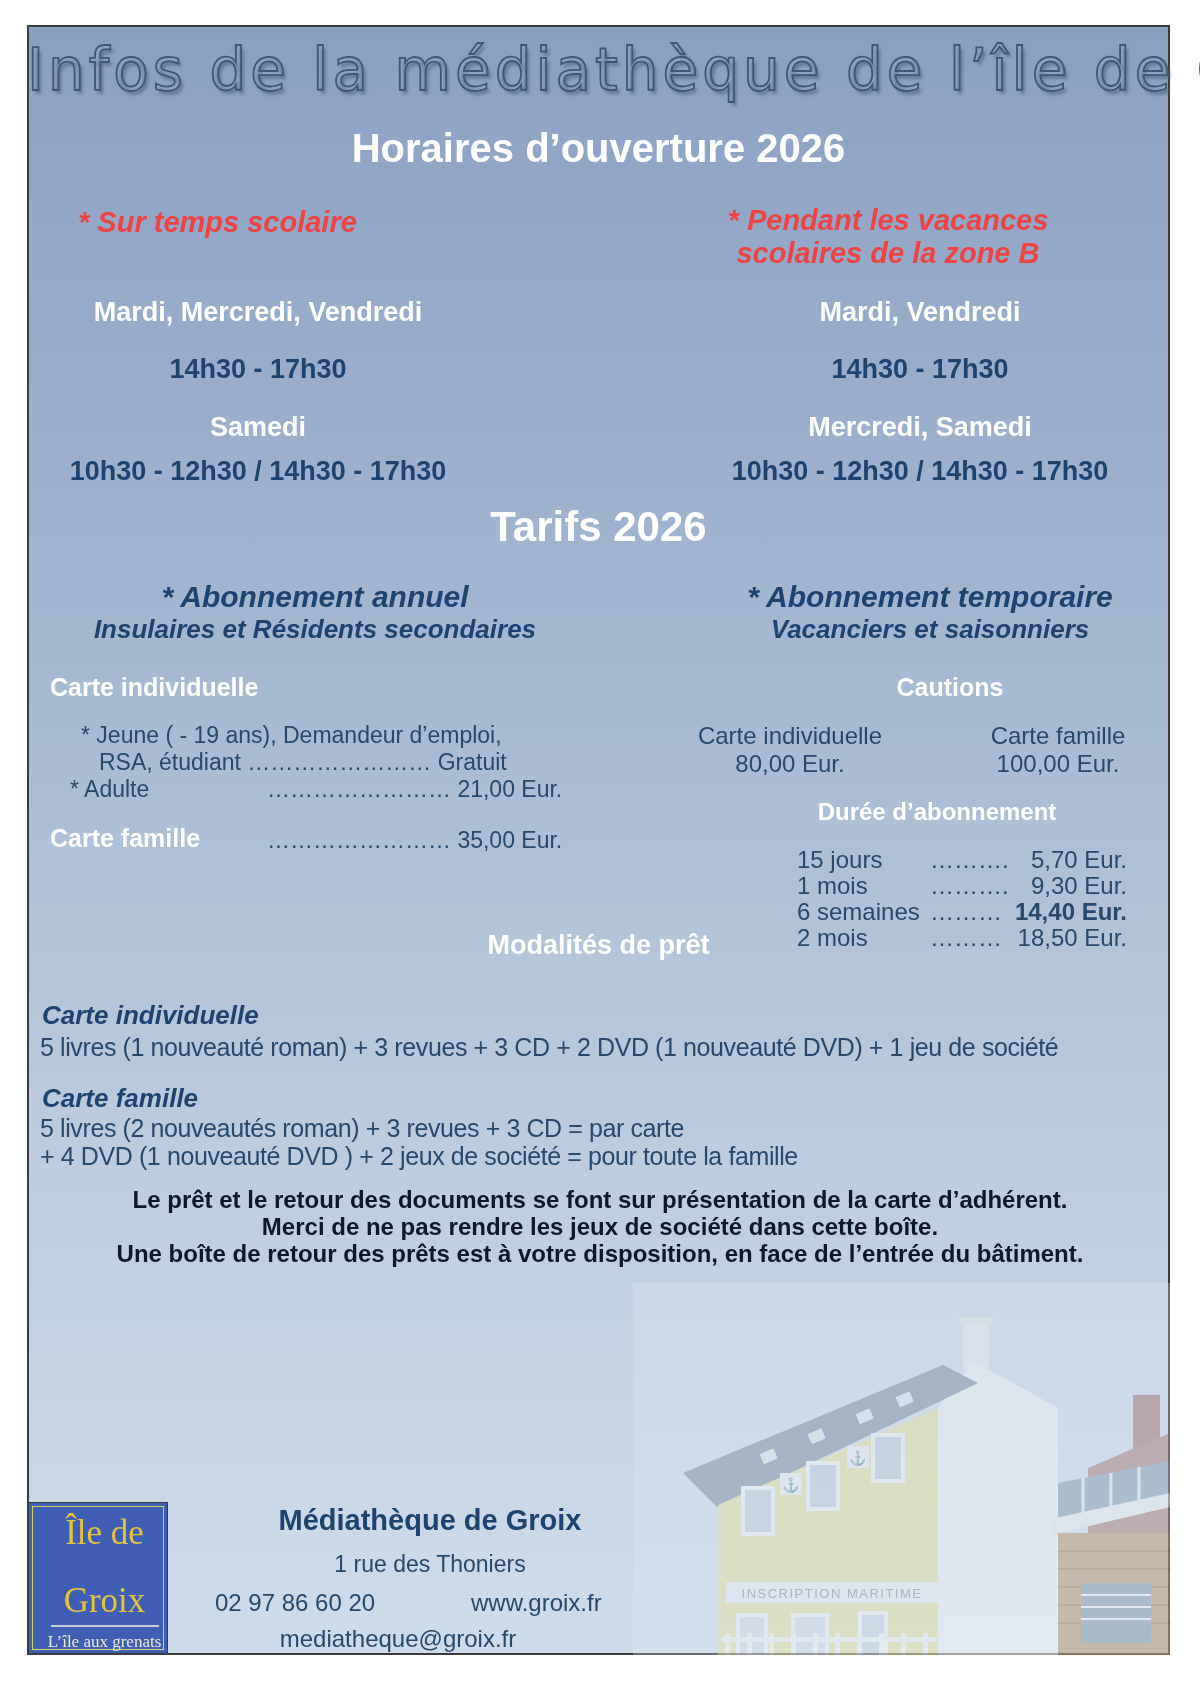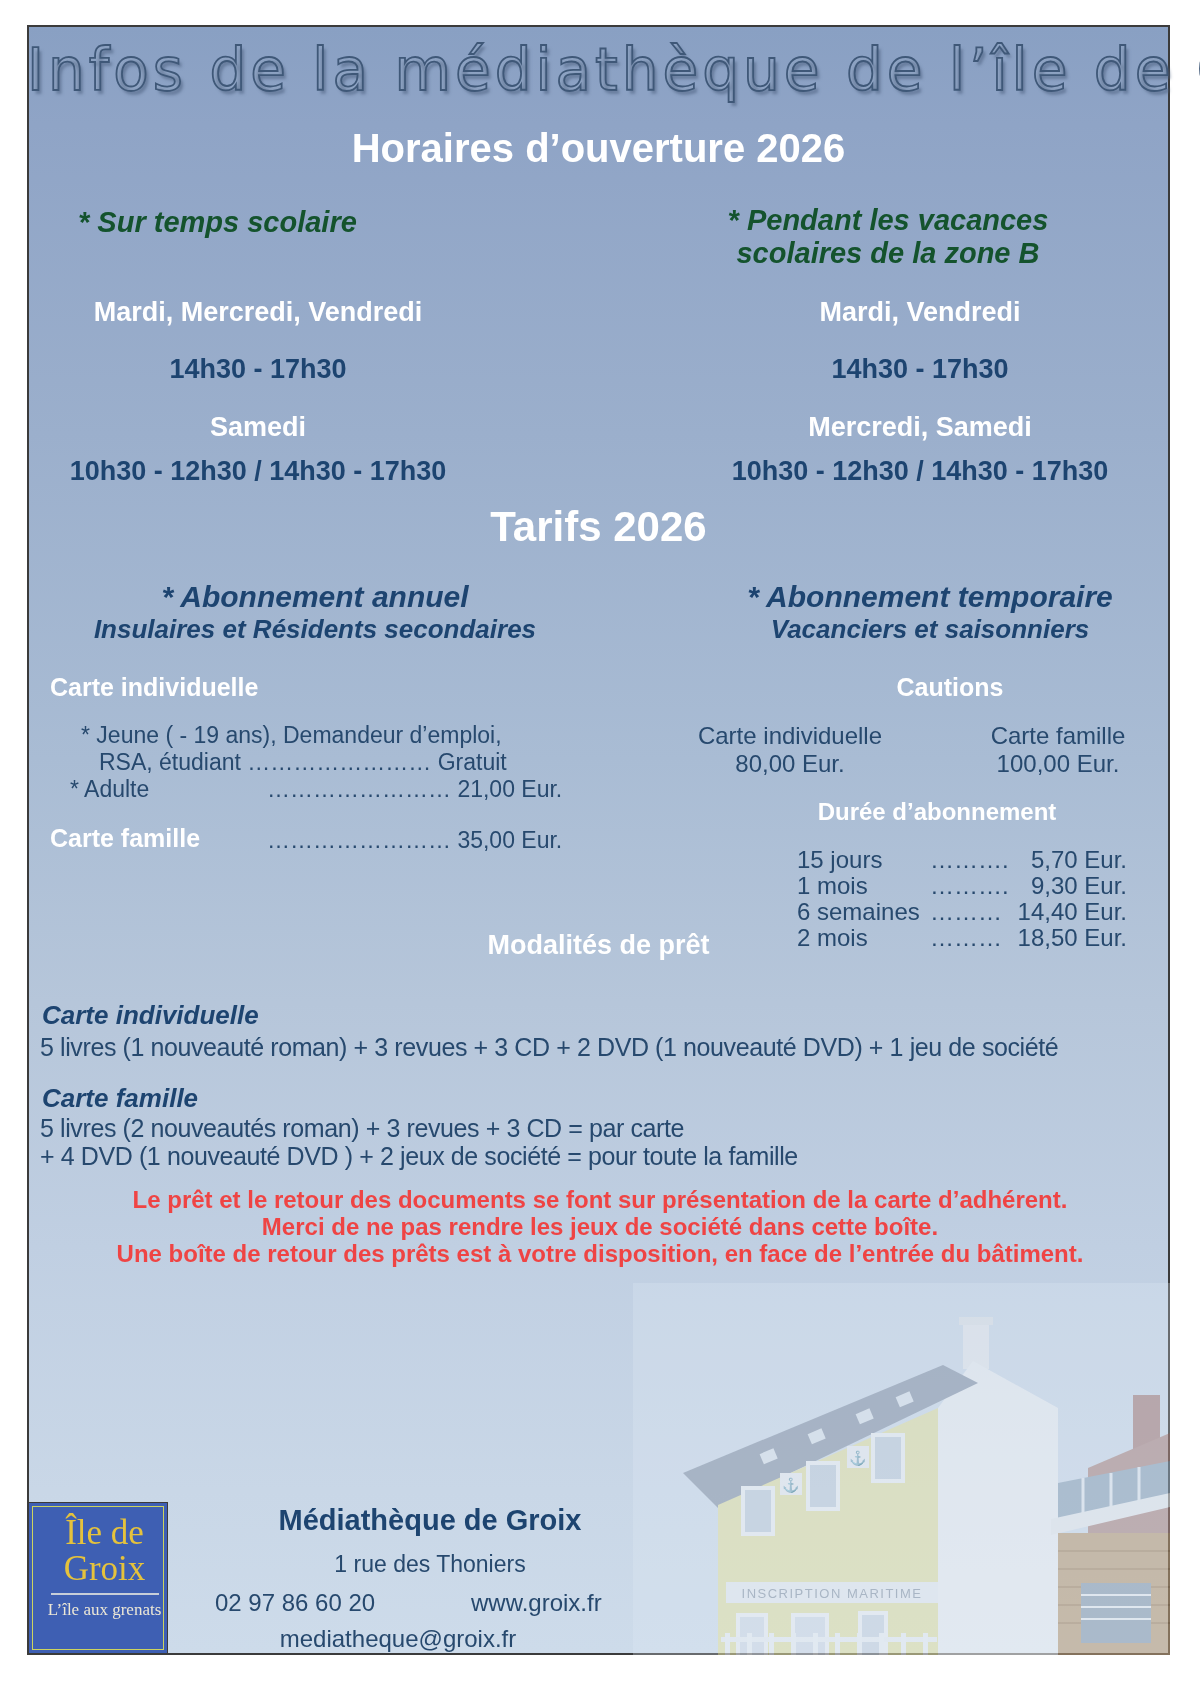--- a/index.html
+++ b/index.html
@@ -19,37 +19,37 @@
     font-family:"DejaVu Sans",sans-serif;font-size:58px;letter-spacing:4px;
     color:rgba(150,168,196,0.30);
     -webkit-text-stroke:1.8px #3f5878;
     text-shadow:3px 4px 3px rgba(75,95,125,0.55);
     white-space:nowrap;
   }
   .h-white{color:#ffffff;font-weight:bold;text-align:center;white-space:nowrap;}
   .h1{left:27px;top:126px;width:1143px;font-size:40px;}
   .h2{left:27px;top:503px;width:1143px;font-size:42px;}
   .h3{left:27px;top:930px;width:1143px;font-size:27px;}
-  .col-title{font-size:29px;font-style:italic;font-weight:bold;color:#14532d;white-space:nowrap;}
+  .col-title{font-size:29px;font-style:italic;font-weight:bold;color:#ef4444;white-space:nowrap;}
   .day{font-size:27px;font-weight:bold;color:#ffffff;text-align:center;white-space:nowrap;}
   .time{font-size:27px;font-weight:bold;color:#1d4470;text-align:center;white-space:nowrap;}
   .lbox{left:38px;width:440px;}
   .rbox{left:700px;width:440px;}
   .ab-title{font-size:30px;font-style:italic;font-weight:bold;color:#1d4470;text-align:center;white-space:nowrap;}
   .ab-sub{font-size:26px;font-style:italic;font-weight:bold;color:#1d4470;text-align:center;white-space:nowrap;}
   .wlabel{font-size:25px;font-weight:bold;color:#ffffff;white-space:nowrap;}
   .body-navy{font-size:23px;color:#27496e;white-space:nowrap;}
   .price-navy{font-size:24px;color:#27496e;white-space:nowrap;}
   .loan-title{font-size:26px;font-style:italic;font-weight:bold;color:#1d4470;white-space:nowrap;}
   .loan-text{font-size:25px;color:#27496e;letter-spacing:-0.4px;white-space:nowrap;}
-  .note{font-size:24px;font-weight:bold;color:#ef4444;text-align:center;line-height:27px;white-space:nowrap;}
+  .note{font-size:24px;font-weight:bold;color:#0f172a;text-align:center;line-height:27px;white-space:nowrap;}
   
   .logo{left:28px;top:1502px;width:140px;height:152px;background:#3e5fb3;border:1px solid #3a3a3a;box-sizing:border-box;z-index:3;}
   .logo-inner{position:absolute;left:3px;top:3px;right:3px;bottom:3px;border:1px solid #ccd45f;text-align:center;font-family:"Liberation Serif",serif;padding-left:13px;}
-  .logo-line{color:#e5c23c;font-size:35px;line-height:36px;font-weight:normal;}
+  .logo-line{color:#e5c23c;font-size:35px;line-height:36px;font-weight:normal;margin-top:32px;}
   .logo-divider{margin:6px auto 5px auto;width:108px;height:2px;background:#c7ced9;}
   .logo-tagline{color:#ece7d6;font-size:17px;}
   .footer-name{left:180px;top:1504px;width:500px;text-align:center;font-size:29px;font-weight:bold;color:#1d4470;white-space:nowrap;}
   .footer-line{color:#27496e;font-size:23px;white-space:nowrap;}
   .durrow span{position:absolute;white-space:nowrap;}
   .photo{left:633px;top:1283px;width:537px;height:372px;opacity:0.55;z-index:1;}
 </style>
 </head>
 <body>
 
@@ -107,21 +107,21 @@
     <span style="right:0;">5,70 Eur.</span>
   </div>
   <div class="abs durrow price-navy" style="top:26px;width:330px;">
     <span style="left:0;">1 mois</span>
     <span style="left:133px;">……….</span>
     <span style="right:0;">9,30 Eur.</span>
   </div>
   <div class="abs durrow price-navy" style="top:52px;width:330px;">
     <span style="left:0;">6 semaines</span>
     <span style="left:133px;">………</span>
-    <span style="right:0;">14,40 Eur.</span>
+    <span style="right:0;font-weight:bold;">14,40 Eur.</span>
   </div>
   <div class="abs durrow price-navy" style="top:78px;width:330px;">
     <span style="left:0;">2 mois</span>
     <span style="left:133px;">………</span>
     <span style="right:0;">18,50 Eur.</span>
   </div>
 </div>
 
 <div class="abs z h-white h3">Modalités de prêt</div>
 

